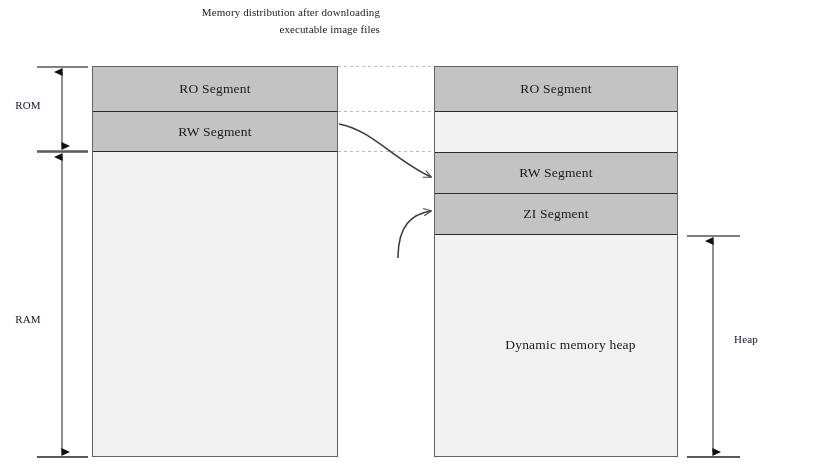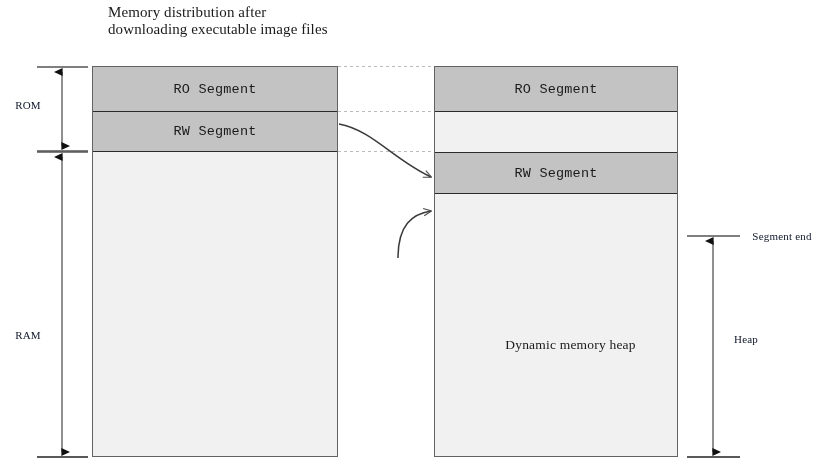--- a/index.html
+++ b/index.html
@@ -10,25 +10,26 @@
   #canvas {
     position: relative;
     width: 829px;
     height: 464px;
     background: #ffffff;
     font-family: "Liberation Serif", "DejaVu Serif", serif;
     overflow: hidden;
   }
   .title {
     position: absolute;
-    text-align: left;
-    font-size: 15px;
+    text-align: right;
+    font-size: 11px;
     color: #1a1a1a;
     line-height: 17px;
     letter-spacing: 0.1px;
+    margin-left: 47px;
   }
   #title-left  { left: 108px; top: 4px;  width: 225px; }
   #title-right { left: 452px; top: 10px; width: 240px; }
 
   .memcol {
     position: absolute;
     box-sizing: border-box;
     border: 1.6px solid #636363;
     background: #f1f1f1;
   }
@@ -41,21 +42,20 @@
     display: flex;
     align-items: center;
     justify-content: center;
     font-size: 13.5px;
     color: #1a1a1a;
     letter-spacing: 0.2px;
   }
   .seg-filled {
     background: #c3c3c3;
     border-bottom: 1.6px solid #2b2b2b;
-    font-family: Liberation Mono, monospace;
   }
   .seg-empty {
     background: #f1f1f1;
     border-bottom: 1.6px solid #2b2b2b;
   }
   .seg-plain {
     background: #f1f1f1;
   }
 
   
@@ -72,21 +72,21 @@
                display:flex; align-items:center; justify-content:center;padding-left:29px; }
 
   .side-label {
     position: absolute;
     font-size: 11px;
     color: #0f172a;
     letter-spacing: 0.2px;
     text-align: center;
   }
   #label-rom  { left: 2px; top: 99px; width: 52px; }
-  #label-ram  { left: 2px; top: 329px; width: 52px; }
+  #label-ram  { left: 2px; top: 313px; width: 52px; }
   #label-zi-end { left: 735px; top: 228px; width: 94px; line-height: 17px; }
   #label-heap  { left: 718px; top: 333px; width: 56px; font-family: Liberation Serif, serif; }
 
   svg.overlay {
     position: absolute;
     left: 0; top: 0;
     width: 829px; height: 464px;
     pointer-events: none;
   }
 </style>
@@ -101,29 +101,29 @@
   <div class="memcol" id="col-left">
     <div class="seg seg-filled" id="lseg-ro">RO Segment</div>
     <div class="seg seg-filled" id="lseg-rw">RW Segment</div>
     <div class="seg seg-plain" id="lseg-free"></div>
   </div>
 
   <div class="memcol" id="col-right">
     <div class="seg seg-filled" id="rseg-ro">RO Segment</div>
     <div class="seg seg-empty" id="rseg-gap"></div>
     <div class="seg seg-filled" id="rseg-rw">RW Segment</div>
+    <div class="seg seg-filled" id="rseg-zi">ZI Segment</div>
     <div class="seg seg-plain" id="rseg-heap">Dynamic memory heap</div>
   </div>
 
   <div class="side-label" id="label-rom">ROM</div>
 
   <div class="side-label" id="label-ram">RAM</div>
 
   <div class="side-label" id="label-zi-end">
-    <div>Segment end</div>
   </div>
 
   <div class="side-label" id="label-heap">Heap</div>
 
   <svg class="overlay" viewBox="0 0 829 464">
     <defs>
       <marker id="arrUp" markerWidth="9" markerHeight="9" refX="4.5" refY="8" orient="auto-start-reverse" markerUnits="userSpaceOnUse">
         <path d="M4.5 0 L8.4 8.6 L0.6 8.6 Z" fill="#111111"></path>
       </marker>
       <marker id="arrDn" markerWidth="9" markerHeight="9" refX="4.5" refY="8" orient="auto" markerUnits="userSpaceOnUse">

